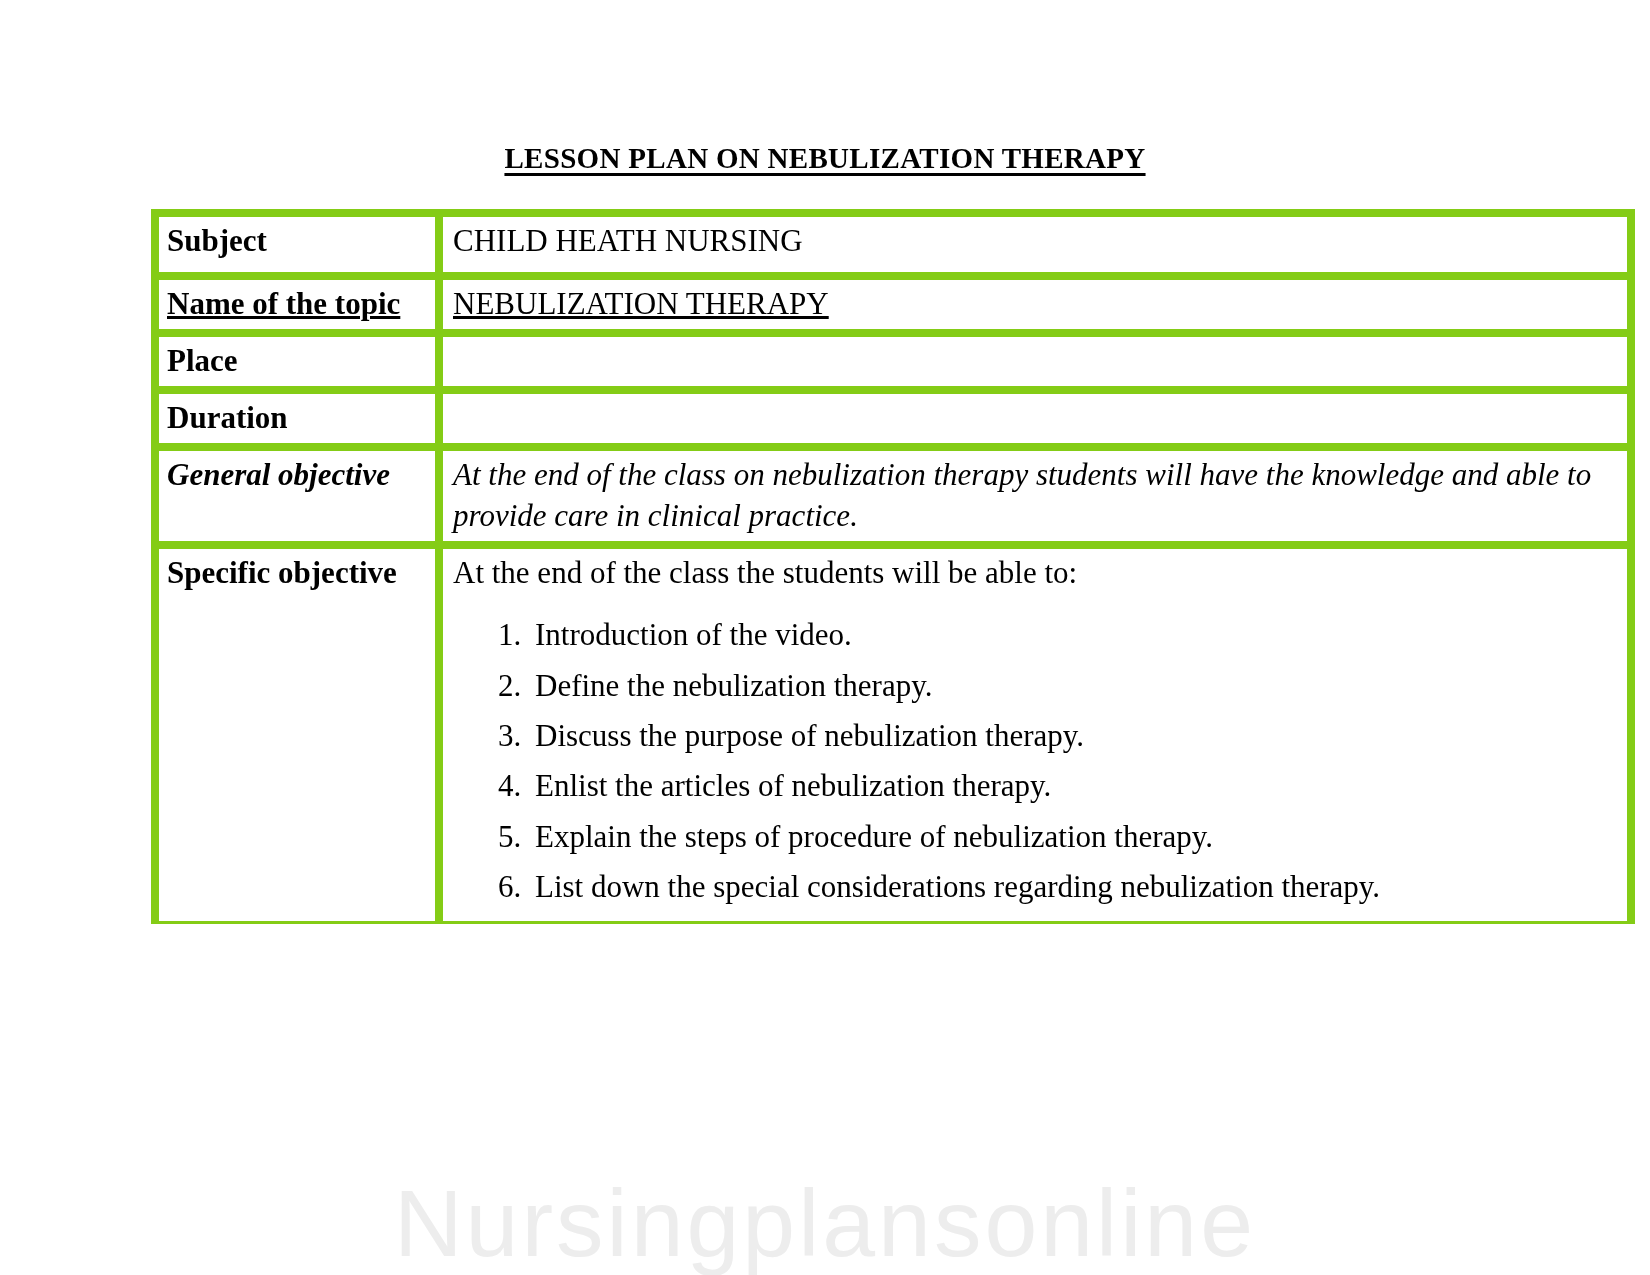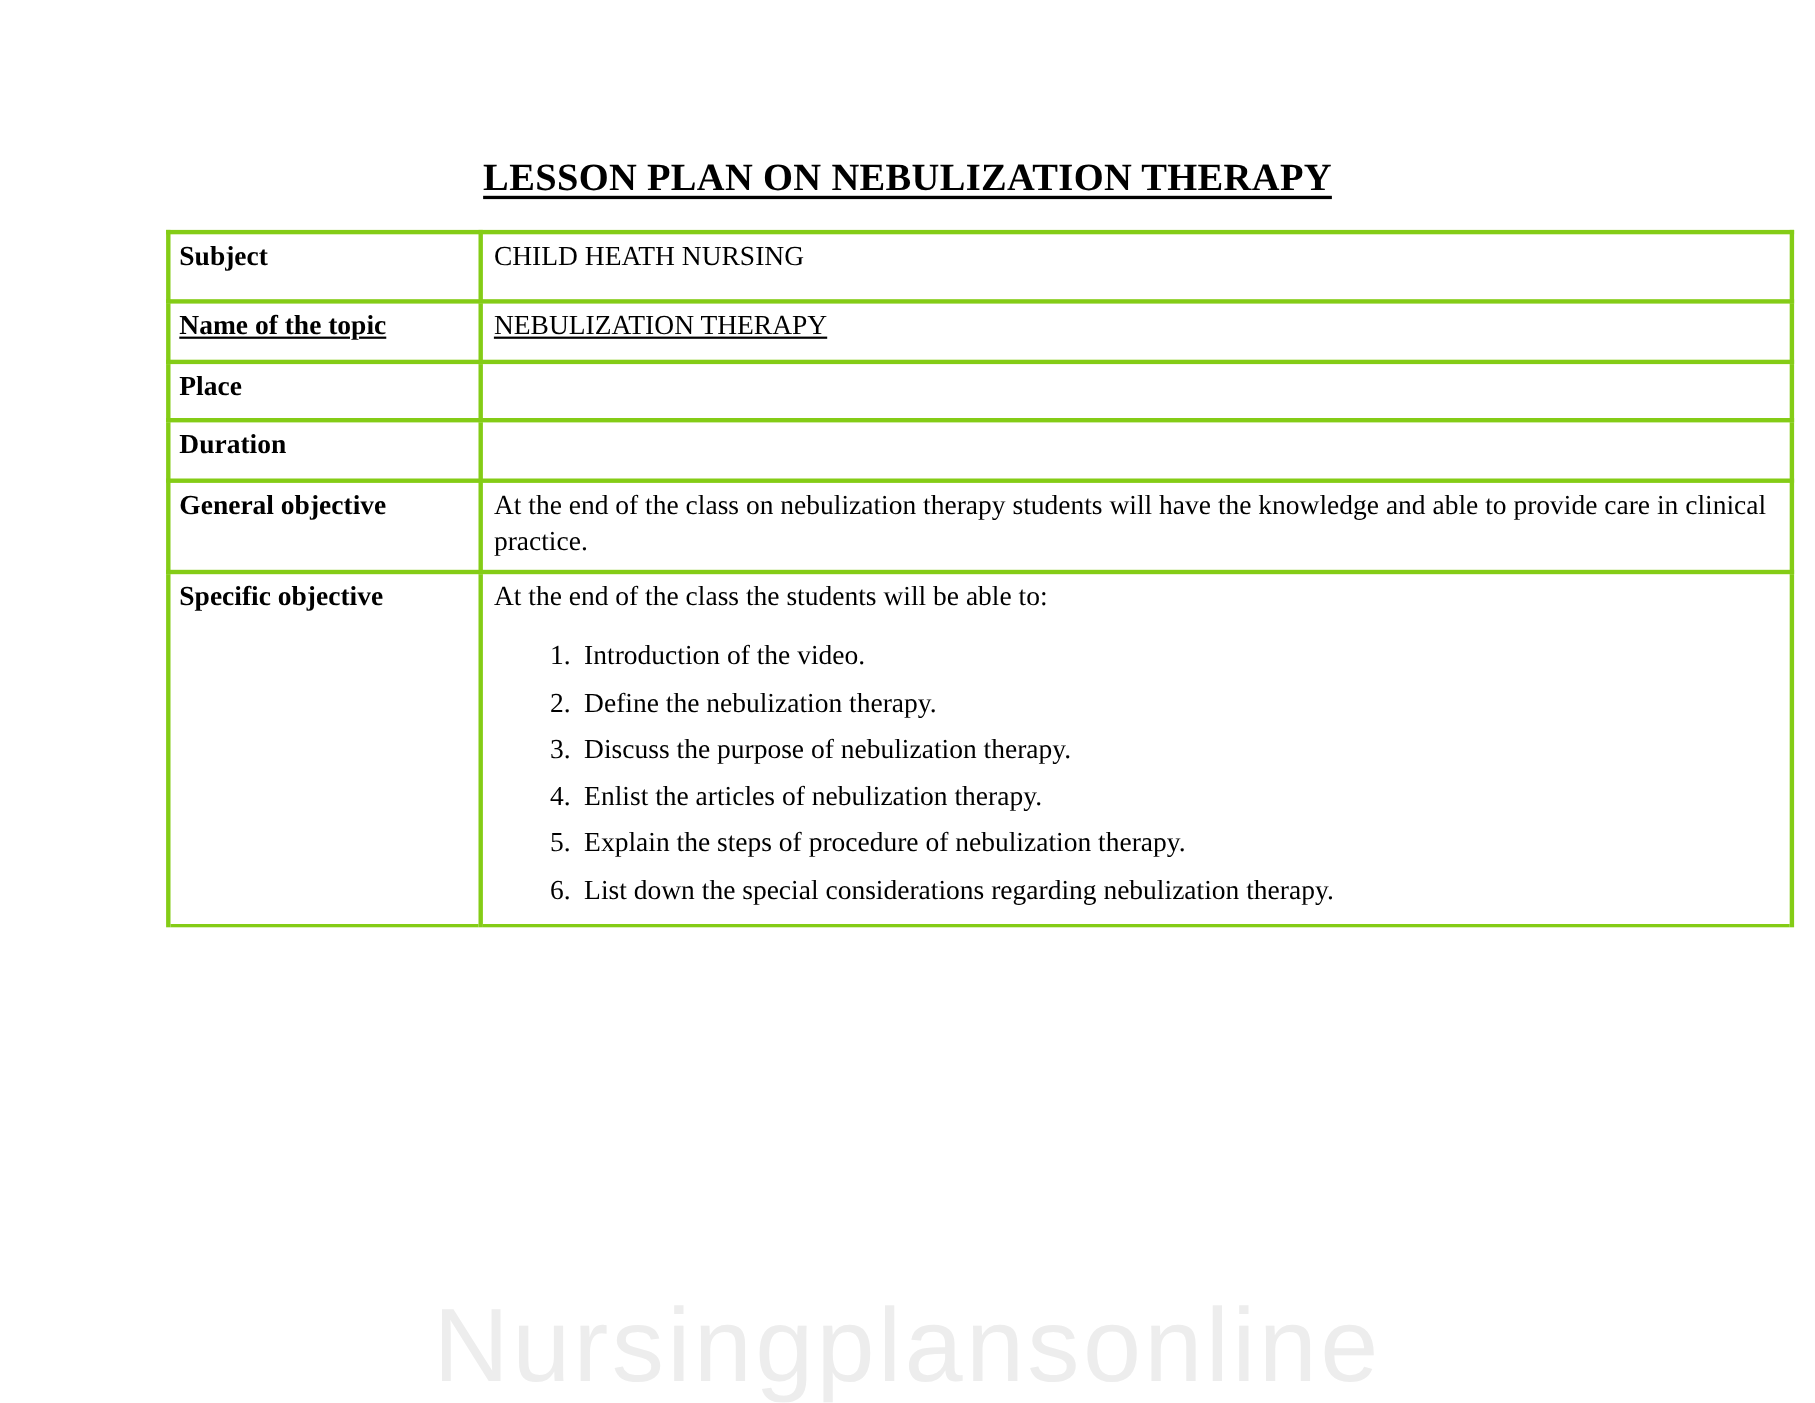--- a/index.html
+++ b/index.html
@@ -7,51 +7,51 @@
     width: 1650px; height: 1275px;
     position: relative; overflow: hidden;
     background: #ffffff;
     font-family: "Liberation Serif", serif;
     color: #000000;
   }
   .title {
     position: absolute; top: 143px; left: 0; width: 1650px;
     margin: 0;
     text-align: center;
-    font-size: 35px; font-weight: bold; line-height: 1.1;
+    font-size: 29px; font-weight: bold; line-height: 1.1;
     letter-spacing: 0.3px;
     text-decoration: underline;
     text-decoration-thickness: 2.5px;
     text-underline-offset: 5px;
   }
   table.lesson-table {
     position: absolute; left: 151px; top: 209px;
     border-collapse: collapse;
     table-layout: fixed;
     width: 1476px;
   }
   col.c1 { width: 284px; }
   col.c2 { width: 1192px; }
   td {
-    border: 4px solid #84cc16;
+    border: 8px solid #84cc16;
     vertical-align: top;
-    font-size: 25px;
+    font-size: 31px;
     line-height: 1.32;
   }
   td.label-cell { font-weight: bold; padding: 4px 9px 4px 8px; }
   td.value-cell { padding: 4px 10px 4px 10px; }
   tr.r0 { height: 63px; }
   tr.r1 { height: 55px; text-decoration: underline; }
   tr.r2 { height: 53px; }
   tr.r3 { height: 55px; }
   tr.r4 { height: 55px; padding-left: 48px; }
   tr.r5 { height: 57px; }
   tr.r6 { height: 88px; }
   tr.r7 { height: 52px; }
-  tr.r8 { height: 83px; }
+  tr.r8 { height: 83px; font-style: italic; }
   tr.r9 { height: 310px; padding-left: 48px; }
   tr.r1 td { border-bottom-width: 4px; }
   tr.r5 td { border-bottom-width: 4px; }
   tr.r9 td { border-bottom-width: 3px; }
   tr.r6 td.label-cell { text-align: justify; line-height: 1.48; }
   .objectives-intro { margin: 0; }
   ol.objectives-list {
     margin: 22px 0 0 0;
     padding-left: 76px;
   }

